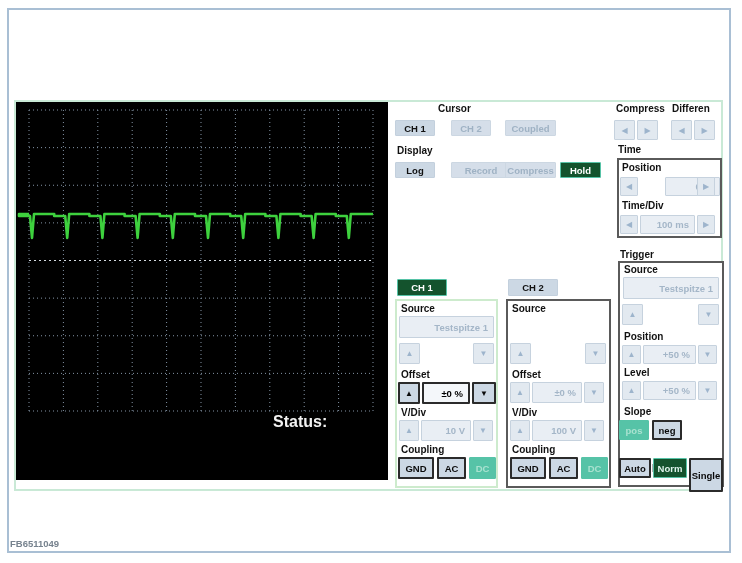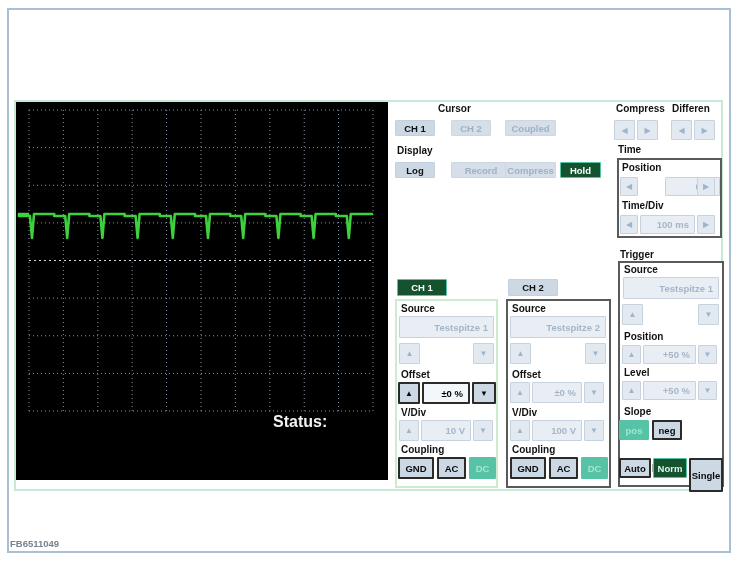--- a/index.html
+++ b/index.html
@@ -184,21 +184,20 @@
       <span>▼</span>
     </div>
   <div class="abs lbl" style="left:401px;top:444px;">Coupling</div>
   <div class="abs btn bordered" style="left:398px;top:457px;width:36px;height:22px;">GND</div>
   <div class="abs btn bordered" style="left:437px;top:457px;width:29px;height:22px;">AC</div>
   <div class="abs btn teal-pale" style="left:469px;top:457px;width:27px;height:22px;">DC</div>
 
   <div class="abs btn" style="left:508px;top:279px;width:50px;height:17px;">CH 2</div>
   <div class="abs grpbox" style="left:506px;top:299px;width:105px;height:189px;"></div>
   <div class="abs lbl" style="left:512px;top:303px;">Source</div>
-  <div class="abs field" style="left:510px;top:316px;width:96px;height:22px;">Testspitze 2</div>
   <div class="abs spin" style="left:510px;top:343px;width:21px;height:21px;">
       <span>▲</span>
     </div>
   <div class="abs spin" style="left:585px;top:343px;width:21px;height:21px;">
       <span>▼</span>
     </div>
   <div class="abs lbl" style="left:512px;top:369px;">Offset</div>
   <div class="abs spin" style="left:510px;top:382px;width:20px;height:21px;">
       <span>▲</span>
     </div>

